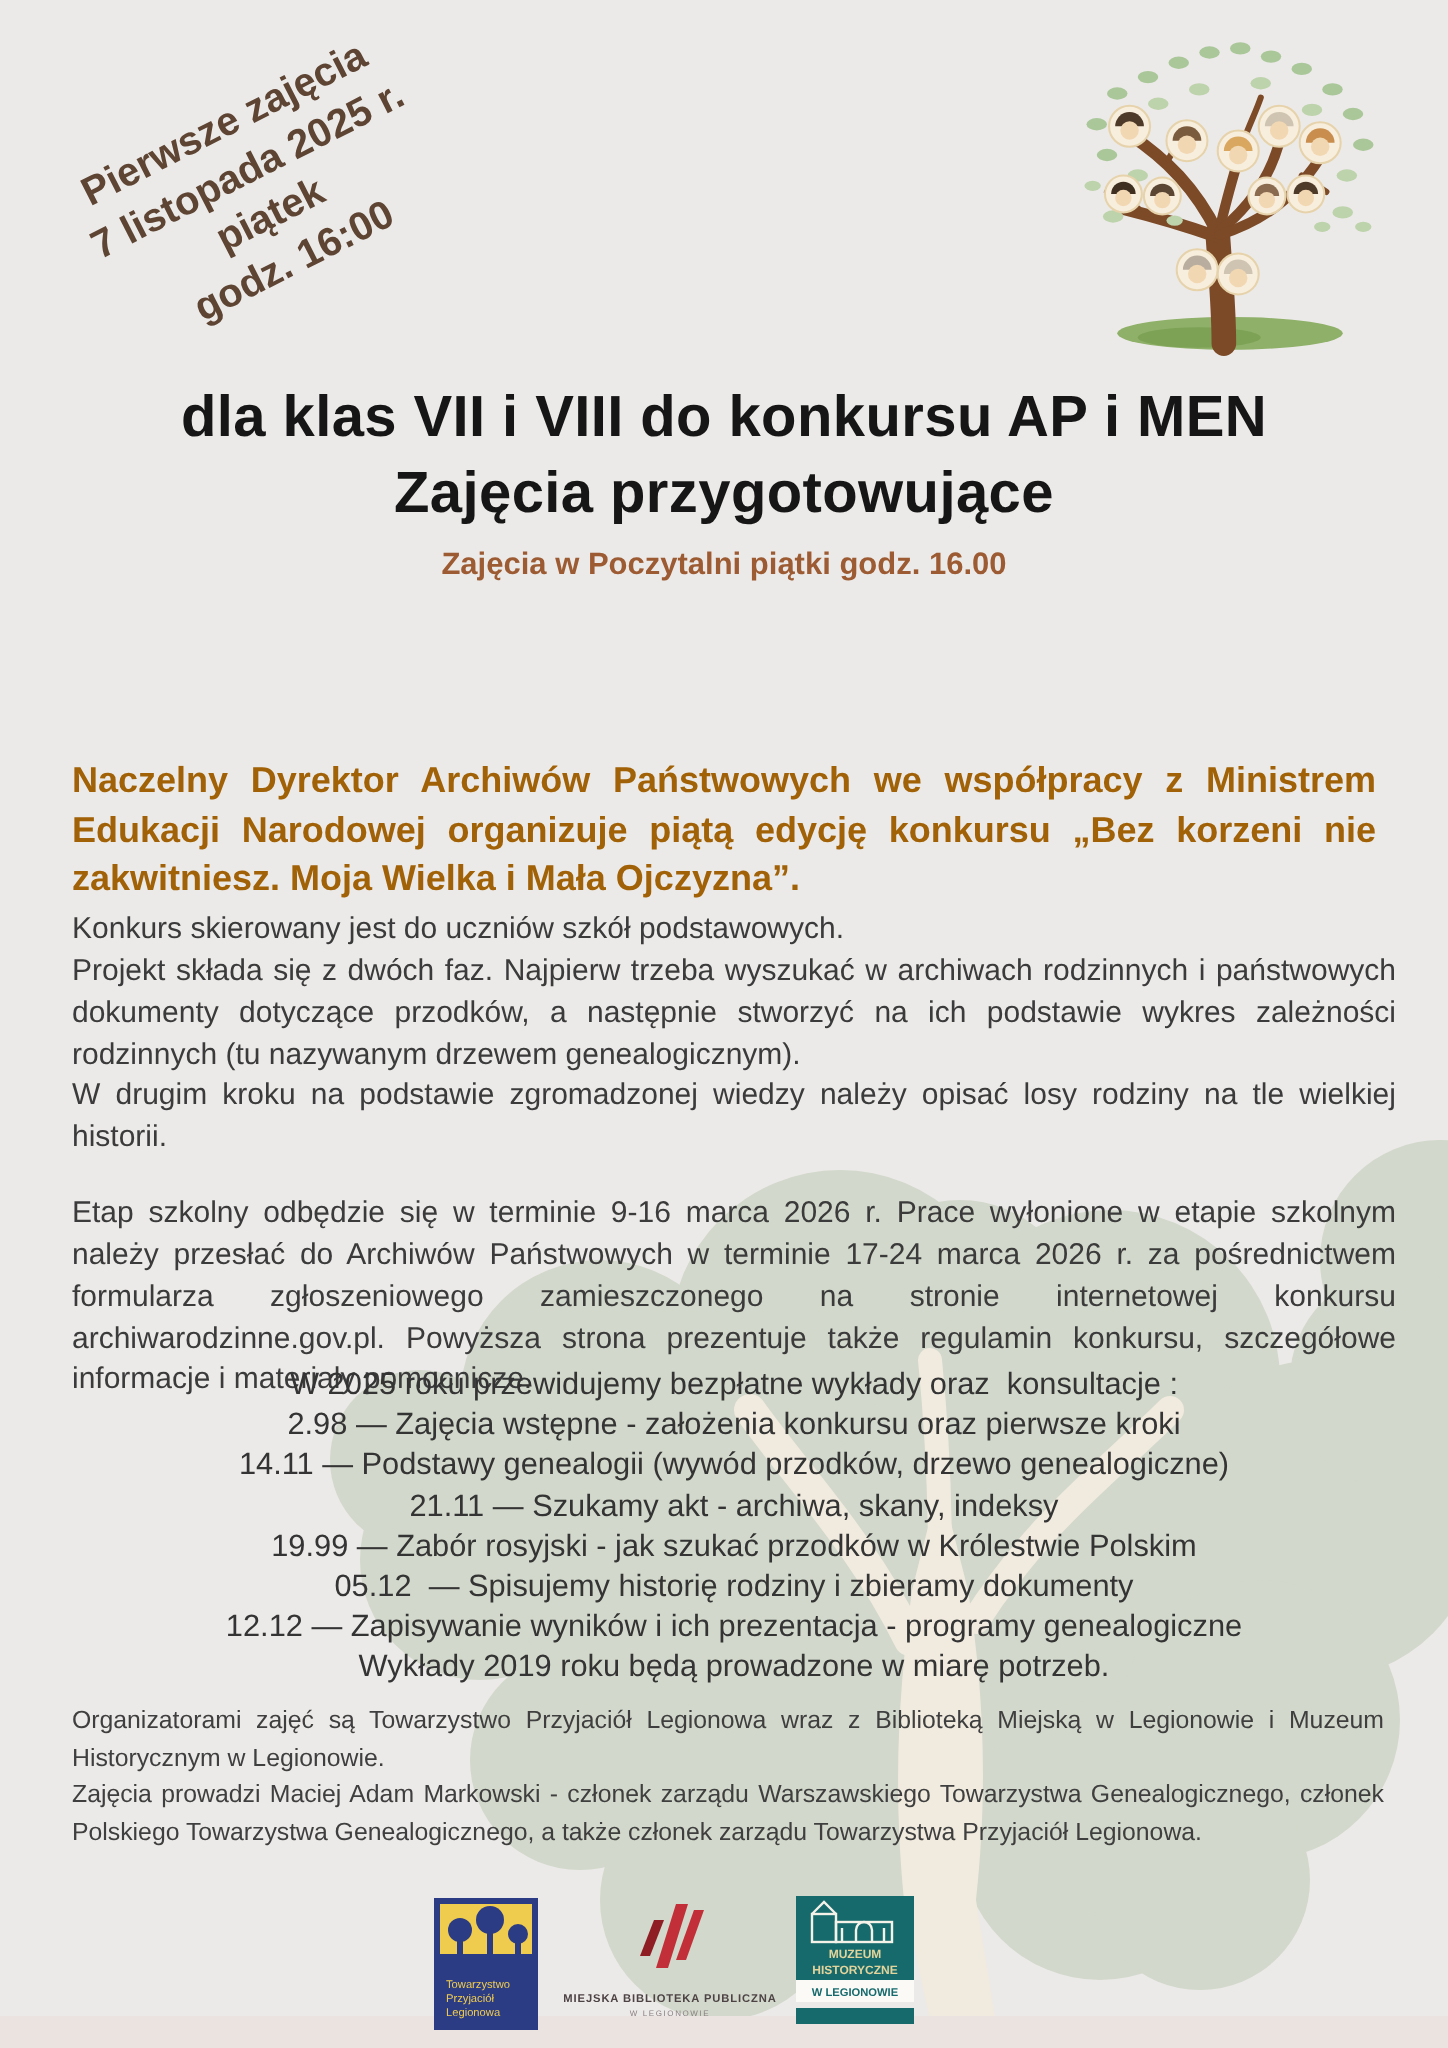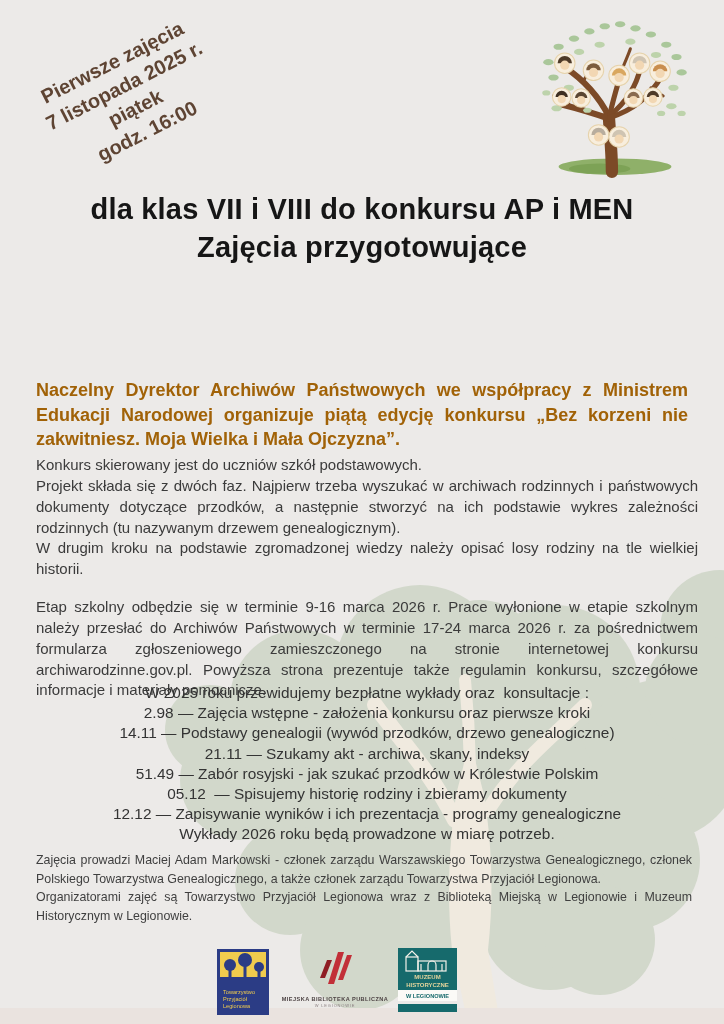--- a/index.html
+++ b/index.html
@@ -217,45 +217,46 @@
           <circle cx="79" cy="118" r="10" fill="#f8eedd" stroke="#e6d3ac"></circle>
           <path d="M72,118 a7,7 0 0 1 14,0 z" fill="#cfc4b2"></path>
           <circle cx="79" cy="120" r="4.5" fill="#f2d7b3"></circle>
         </g>
     </g>
   </svg>
 
   <div class="layer headline">
     <div class="t-line">dla klas VII i VIII do konkursu AP i MEN</div>
     <div class="t-line">Zajęcia przygotowujące</div>
+    <div class="subtitle">Zajęcia w Poczytalni piątki godz. 16.00</div>
   </div>
 
   <div class="layer intro">Naczelny Dyrektor Archiwów Państwowych we współpracy z Ministrem Edukacji Narodowej organizuje piątą edycję konkursu „Bez korzeni nie zakwitniesz. Moja Wielka i Mała Ojczyzna”.</div>
 
   <div class="layer columns">
     <div class="col">Konkurs skierowany jest do uczniów szkół podstawowych.
 Projekt składa się z dwóch faz. Najpierw trzeba wyszukać w archiwach rodzinnych i państwowych dokumenty dotyczące przodków, a następnie stworzyć na ich podstawie wykres zależności rodzinnych (tu nazywanym drzewem genealogicznym).
 W drugim kroku na podstawie zgromadzonej wiedzy należy opisać losy rodziny na tle wielkiej historii.</div>
     <div class="col">Etap szkolny odbędzie się w terminie 9-16 marca 2026 r. Prace wyłonione w etapie szkolnym należy przesłać do Archiwów Państwowych w terminie 17-24 marca 2026 r. za pośrednictwem formularza zgłoszeniowego zamieszczonego na stronie internetowej konkursu archiwarodzinne.gov.pl. Powyższa strona prezentuje także regulamin konkursu, szczegółowe informacje i materiały pomocnicze.</div>
   </div>
 
   <div class="layer schedule">
     <div>W 2025 roku przewidujemy bezpłatne wykłady oraz  konsultacje :</div>
     <div>2.98 — Zajęcia wstępne - założenia konkursu oraz pierwsze kroki</div>
     <div>14.11 — Podstawy genealogii (wywód przodków, drzewo genealogiczne)</div>
     <div>21.11 — Szukamy akt - archiwa, skany, indeksy</div>
-    <div>51.49 — Zabór rosyjski - jak szukać przodków w Królestwie Polskim</div>
+    <div>19.99 — Zabór rosyjski - jak szukać przodków w Królestwie Polskim</div>
     <div>05.12  — Spisujemy historię rodziny i zbieramy dokumenty</div>
     <div>12.12 — Zapisywanie wyników i ich prezentacja - programy genealogiczne</div>
-    <div>Wykłady 2026 roku będą prowadzone w miarę potrzeb.</div>
+    <div>Wykłady 2019 roku będą prowadzone w miarę potrzeb.</div>
   </div>
 
   <div class="layer footer">
+    <p>Organizatorami zajęć są Towarzystwo Przyjaciół Legionowa wraz z Biblioteką Miejską w Legionowie i Muzeum Historycznym w Legionowie.</p>
     <p>Zajęcia prowadzi Maciej Adam Markowski - członek zarządu Warszawskiego Towarzystwa Genealogicznego, członek Polskiego Towarzystwa Genealogicznego, a także członek zarządu Towarzystwa Przyjaciół Legionowa.</p>
-    <p>Organizatorami zajęć są Towarzystwo Przyjaciół Legionowa wraz z Biblioteką Miejską w Legionowie i Muzeum Historycznym w Legionowie.</p>
   </div>
 
   <svg class="logo logo-tpl" viewBox="0 0 52 66" aria-hidden="true">
     <rect x="0" y="0" width="52" height="66" fill="#2b3c85"></rect>
     <rect x="3" y="3" width="46" height="31" fill="#f0cc4e"></rect>
     <g fill="#2b3c85">
       <circle cx="13" cy="16" r="6"></circle>
         <rect x="11.5" y="18" width="3" height="14"></rect>
       <circle cx="28" cy="11" r="7"></circle>
         <rect x="26.5" y="14" width="3" height="20"></rect>

